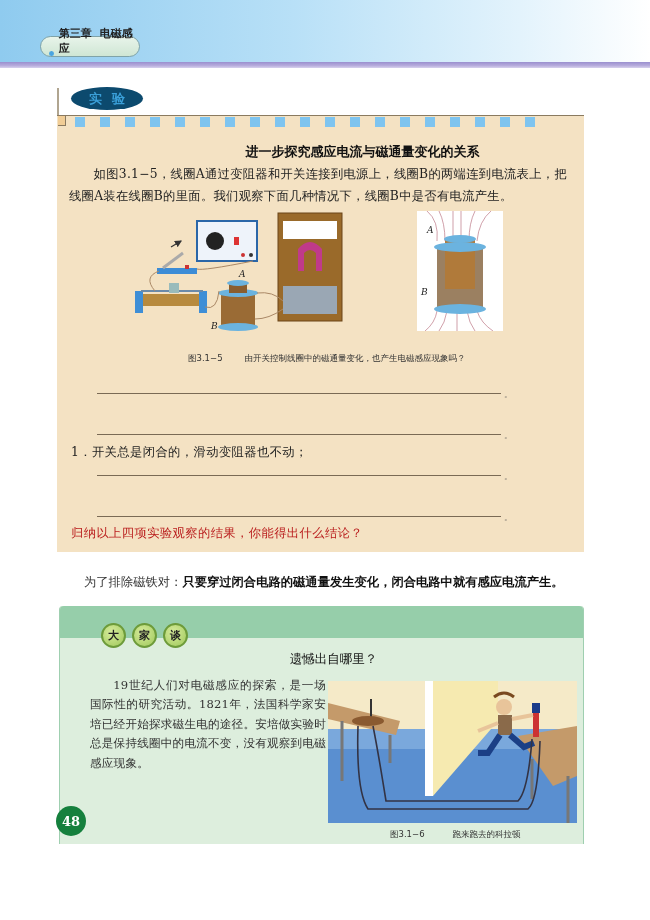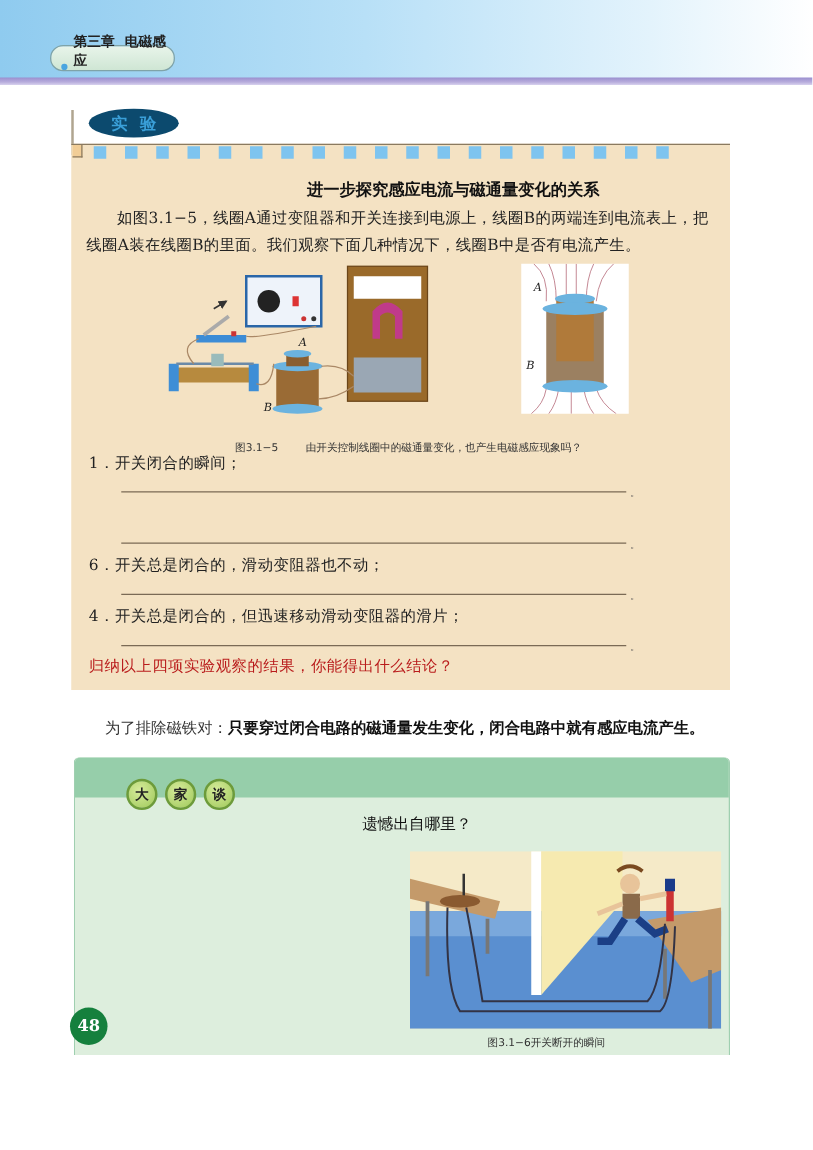--- a/index.html
+++ b/index.html
@@ -90,21 +90,21 @@
   }
   .disc-text {
     position:absolute; left:30px; top:70px; width:236px;
     font-size:11.6px; line-height:19.4px; letter-spacing:0.2px; color:#333; text-align:justify;
   }
   .disc-text p { text-indent:2em; }
   .disc-fig { position:absolute; left:268px; top:75px; width:249px; height:142px; }
   .disc-caption {
     position:absolute; left:330px; top:223px; font-family:"DejaVu Sans", sans-serif; font-size:8.5px; color:#333;
   }
-  .disc-caption .num { margin-right:0; }
+  .disc-caption .num { margin-right:28px; }
 
   
   .page-num {
     position:absolute; left:56px; top:806px; width:30px; height:30px; border-radius:50%;
     background:#15803d; color:#fff; font-family:"DejaVu Serif", serif; font-size:13px; font-weight:bold;
     display:flex; align-items:center; justify-content:center;
   }
 </style>
 </head>
 <body>
@@ -215,55 +215,54 @@
     <text x="10" y="22" font-size="9" font-style="italic" font-family="DejaVu Serif, serif" fill="#222">A</text>
     <text x="4" y="84" font-size="9" font-style="italic" font-family="DejaVu Serif, serif" fill="#222">B</text>
   </svg>
 
   <div class="fig-caption">
     <span class="num">图3.1−5</span><span>由开关控制线圈中的磁通量变化，也产生电磁感应现象吗？</span>
   </div>
 
   <div class="q-list">
     <div class="q-item">
-      <div class="q-text">1．开关闭合的瞬间；</div>
       <div class="q-line"></div>
       <span class="q-end">。</span>
     </div>
     <div class="q-item">
       <div class="q-line"></div>
       <span class="q-end">。</span>
     </div>
     <div class="q-item">
-      <div class="q-text">6．开关总是闭合的，滑动变阻器也不动；</div>
+      <div class="q-text">1．开关总是闭合的，滑动变阻器也不动；</div>
       <div class="q-line"></div>
       <span class="q-end">。</span>
     </div>
     <div class="q-item">
-      <div class="q-text">4．开关总是闭合的，但迅速移动滑动变阻器的滑片；</div>
       <div class="q-line"></div>
       <span class="q-end">。</span>
     </div>
   </div>
   <div class="q-summary">归纳以上四项实验观察的结果，你能得出什么结论？</div>
 </div>
 
 <div class="conclusion">
   <span class="lead">为了排除磁铁对：</span><span class="body">只要穿过闭合电路的磁通量发生变化，闭合电路中就有感应电流产生。</span>
 </div>
 
 <div class="disc-box">
   <div class="disc-head"></div>
   <div class="disc-badges">
     <div class="disc-badge">大</div>
     <div class="disc-badge">家</div>
     <div class="disc-badge">谈</div>
   </div>
   <div class="disc-title">遗憾出自哪里？</div>
   <div class="disc-text">
+    <p>19世纪人们对电磁感应的探索，是一场国际性的研究活动。1821年，法国科学家安培已经开始探求磁生电的途径。安培做实验时总是保持线圈中的电流不变，没有观察到电磁感应现象。</p>
   </div>
 
   <svg class="disc-fig" viewBox="0 0 249 142">
     <rect x="0" y="0" width="249" height="142" fill="#f5eac8"></rect>
     <rect x="0" y="48" width="249" height="94" fill="#5a8fd0"></rect>
     <rect x="0" y="48" width="249" height="20" fill="#7aa8dc"></rect>
 
     <rect x="97" y="0" width="8" height="115" fill="#ffffff"></rect>
     <polygon points="105,0 170,0 170,40 105,115" fill="#f6eab0"></polygon>
 
@@ -285,17 +284,17 @@
     <line x1="184" y1="38" x2="205" y2="34" stroke="#e8c49a" stroke-width="4"></line>
     <line x1="170" y1="42" x2="150" y2="50" stroke="#e8c49a" stroke-width="4"></line>
     <path d="M172 54 L160 72 L150 72" stroke="#1b3f86" stroke-width="6" fill="none"></path>
     <path d="M182 54 L196 66 L206 62" stroke="#1b3f86" stroke-width="6" fill="none"></path>
 
     <path d="M30 45 Q28 110 40 128 L200 128 Q210 120 212 60" stroke="#334" stroke-width="1.6" fill="none"></path>
     <path d="M45 45 Q50 70 58 120 L190 120 Q200 110 204 58" stroke="#334" stroke-width="1.6" fill="none"></path>
   </svg>
 
   <div class="disc-caption">
-    <span class="num">图3.1−6</span><span>开关断开的瞬间</span>
+    <span class="num">图3.1−6</span><span>跑来跑去的科拉顿</span>
   </div>
 </div>
 
 <div class="page-num">48</div>
 
 </body></html>

